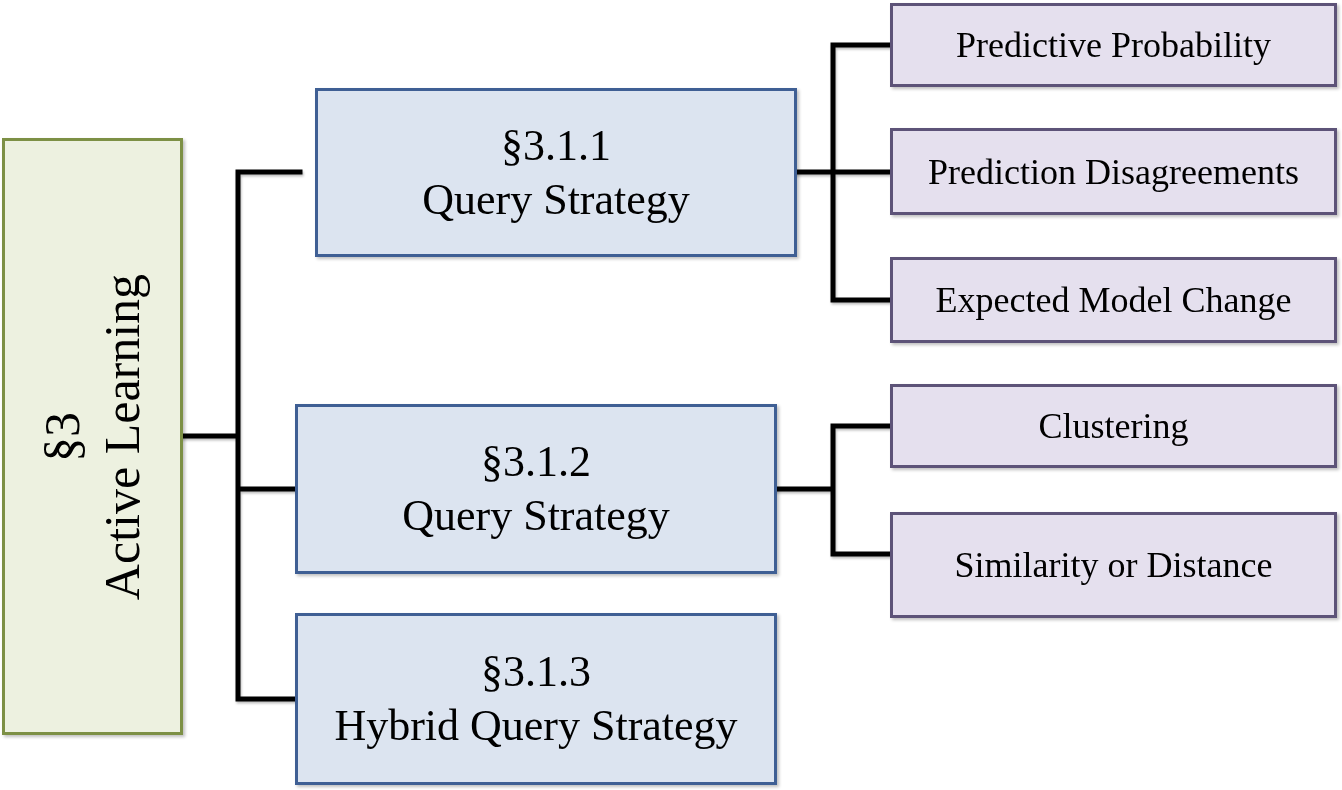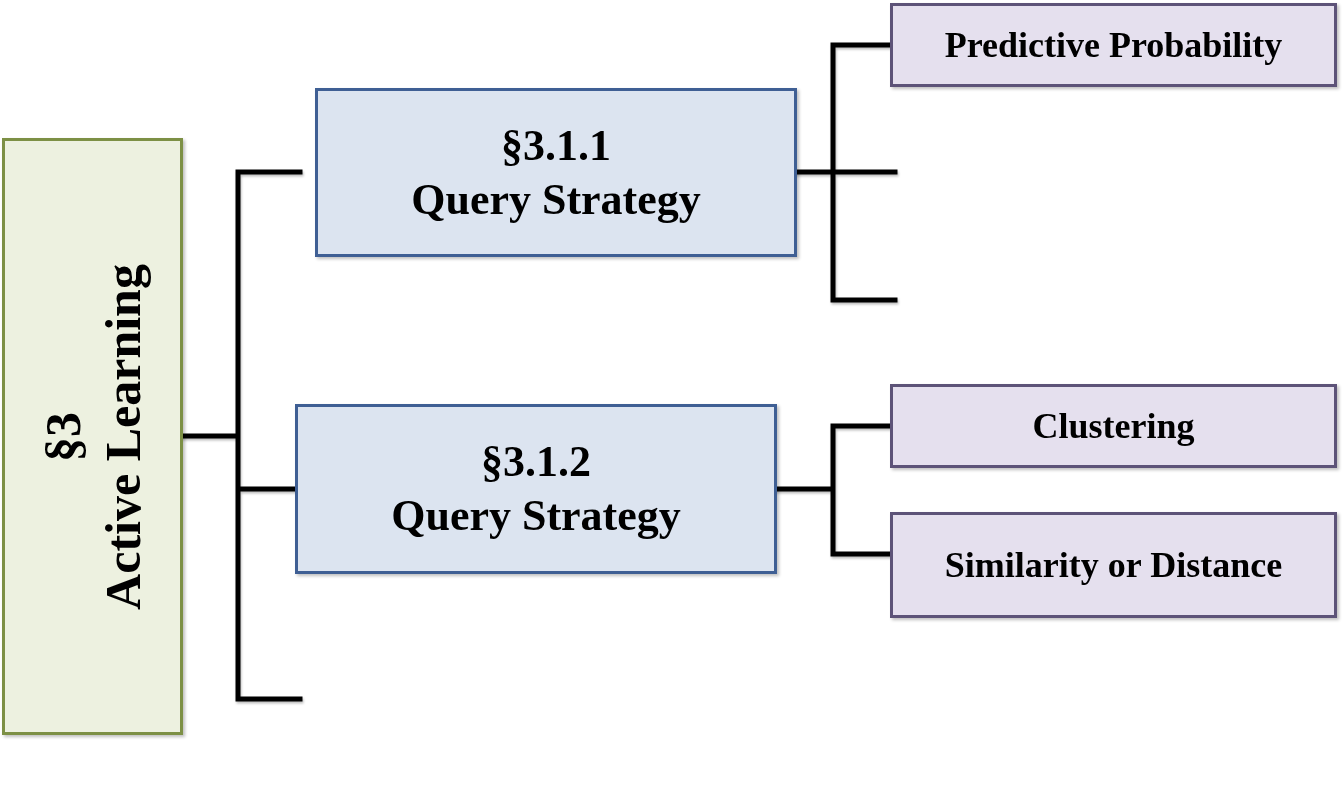--- a/index.html
+++ b/index.html
@@ -30,21 +30,20 @@
   }
   .box {
     position: absolute;
     box-sizing: border-box;
     display: flex;
     flex-direction: column;
     align-items: center;
     justify-content: center;
     text-align: center;
     box-shadow: 2px 2px 3px rgba(0,0,0,0.25);
-    font-weight: bold;
   }
   .root {
     left: 2px;
     top: 138px;
     width: 181px;
     height: 597px;
     background: var(--root-fill, #edf1e0);
     border: 3px solid var(--root-border, #7d9045);
   }
   .vlabel {
@@ -107,22 +106,29 @@
   <div class="box branch b0">
     <span class="line">§3.1.1</span>
     <span class="line">Query Strategy</span>
   </div>
 
   <div class="box branch b1">
     <span class="line">§3.1.2</span>
     <span class="line">Query Strategy</span>
   </div>
 
+  <div class="box branch b2">
+    <span class="line">§3.1.3</span>
+    <span class="line">Hybrid Query Strategy</span>
+    <span class="line"></span>
+  </div>
 
   <div class="box leaf l0">Predictive Probability</div>
 
+  <div class="box leaf l1">Prediction Disagreements</div>
 
+  <div class="box leaf l2">Expected Model Change</div>
 
   <div class="box leaf l3">Clustering</div>
 
   <div class="box leaf l4">Similarity or Distance</div>
 
 </div>
 
 </body></html>

